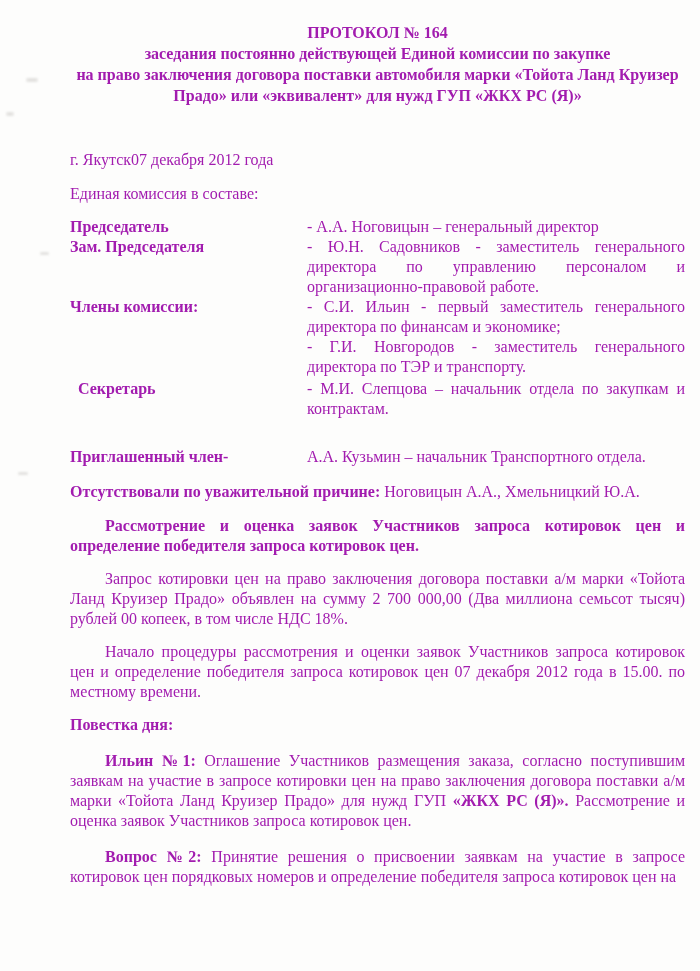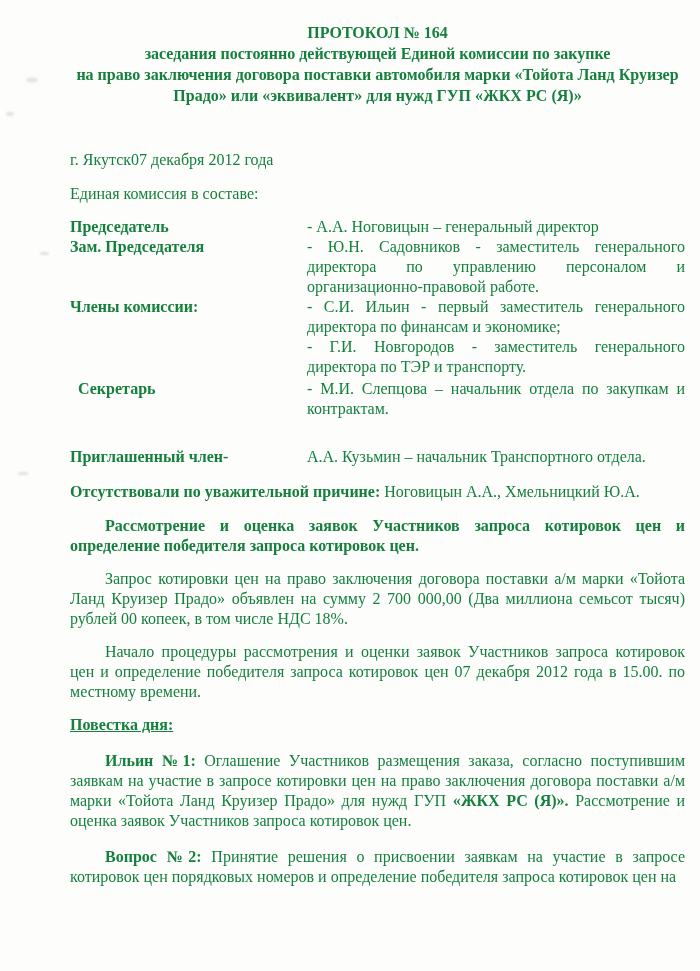--- a/index.html
+++ b/index.html
@@ -8,24 +8,24 @@
     width: 700px;
     height: 971px;
     margin: 0 auto;
     box-sizing: border-box;
     padding: 22px 15px 0 70px;
     background: #fdfdfc;
     overflow: hidden;
     font-family: "Liberation Serif", "DejaVu Serif", serif;
     font-size: 16px;
     line-height: 20px;
-    color: #15803d;
+    color: #a21caf;
   }
   .b { font-weight: 700; }
-  .u { text-decoration: underline; }
+  .u { }
   p { margin: 0; }
 
   .title-block { font-weight: 700; text-align: center; line-height: 21px; }
 
   .meta-row { display: flex; margin-top: 44px; }
 
   .intro { margin-top: 14px; }
 
   .members-table { margin-top: 13px; }
   .row { display: flex; gap: 24px; }

